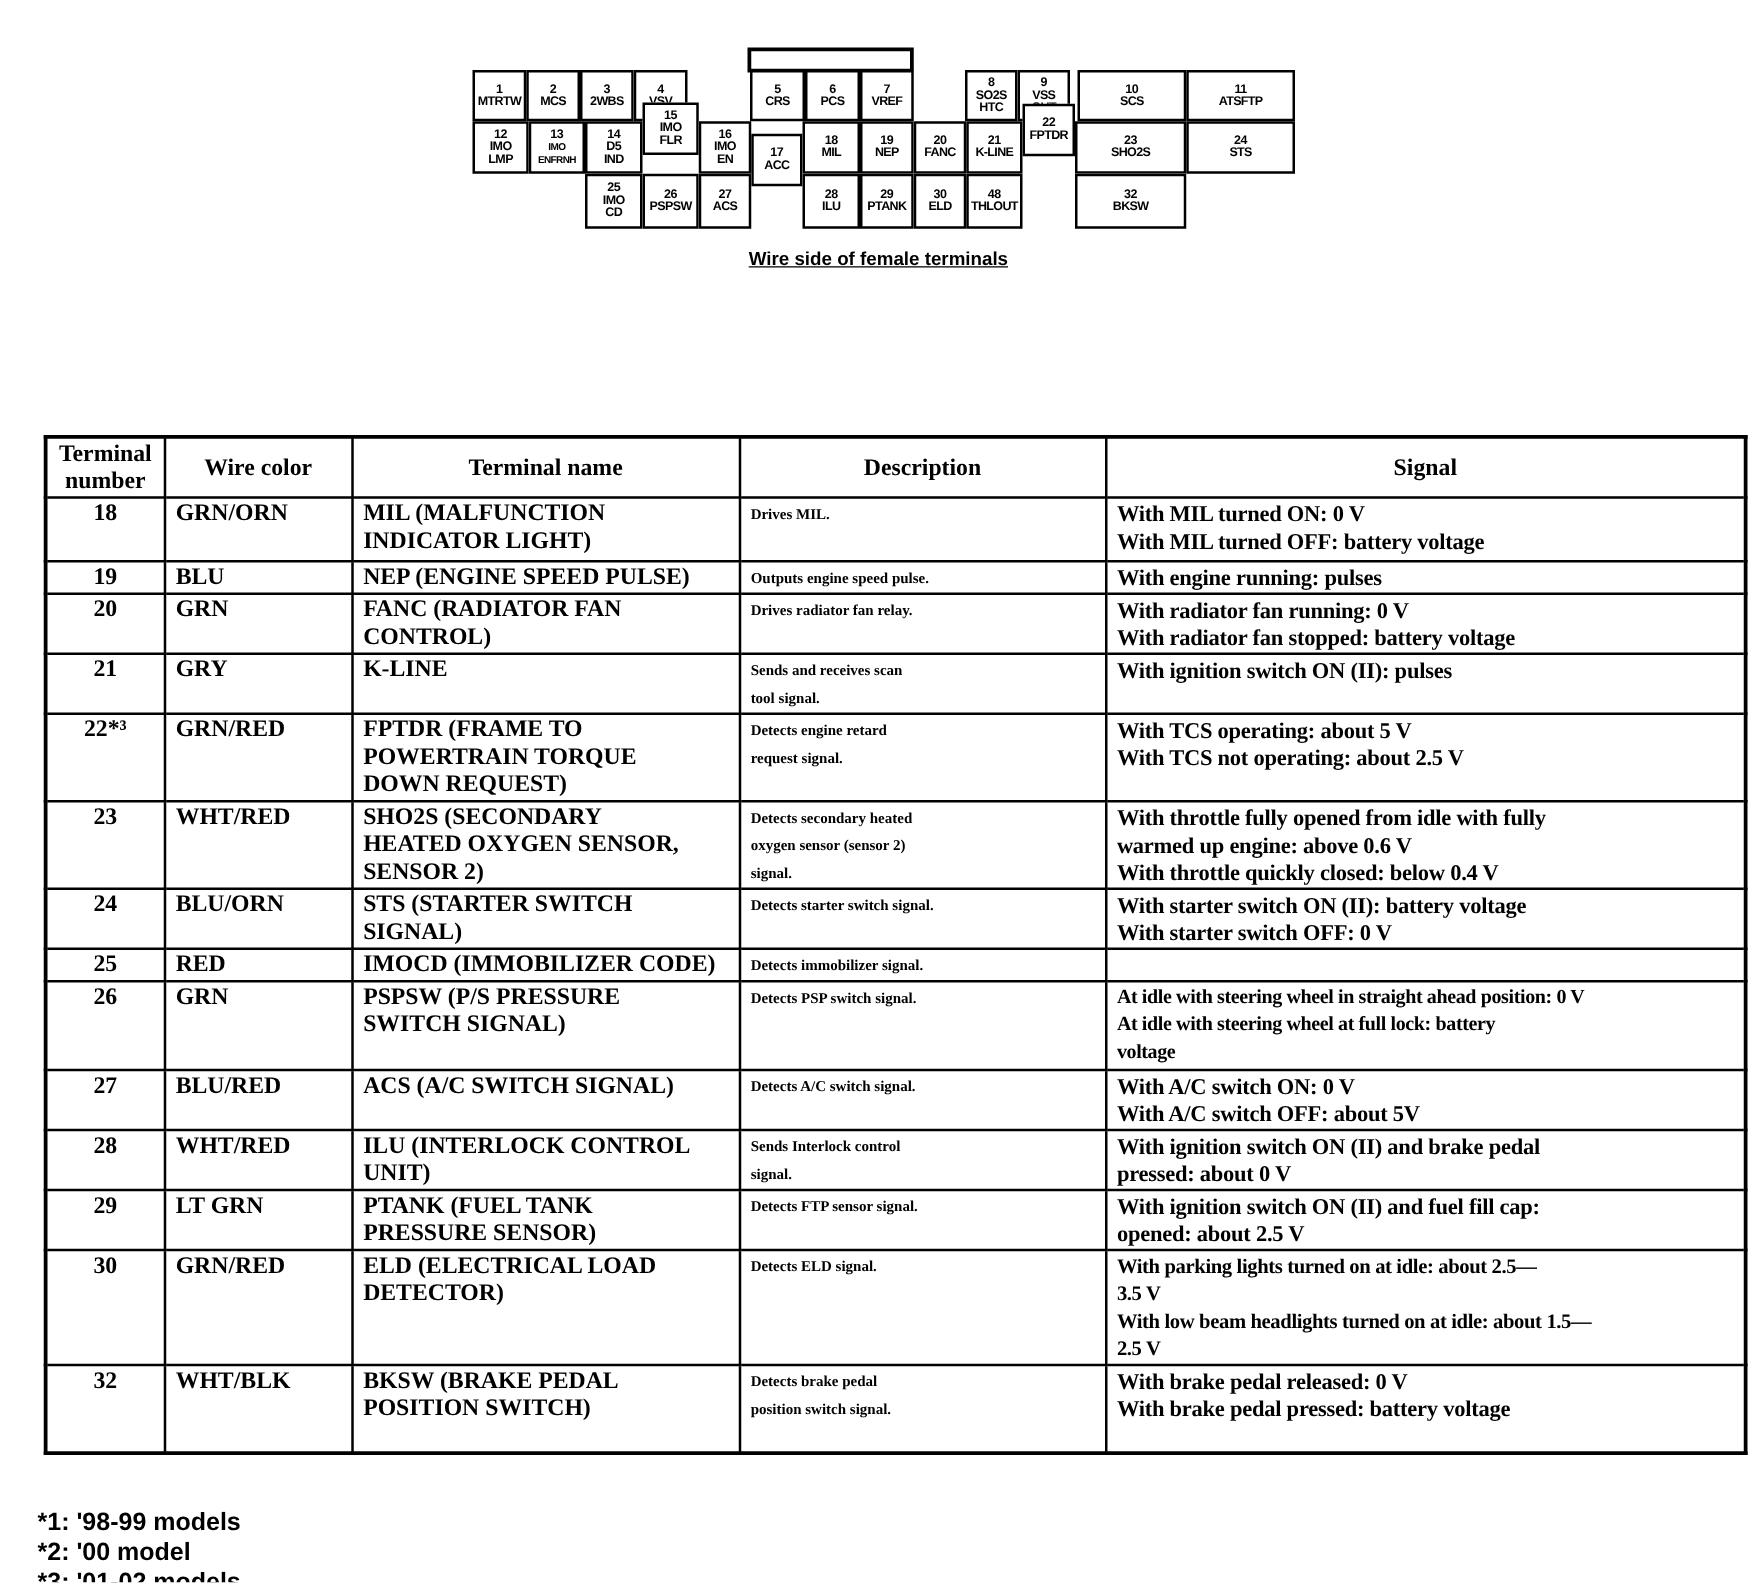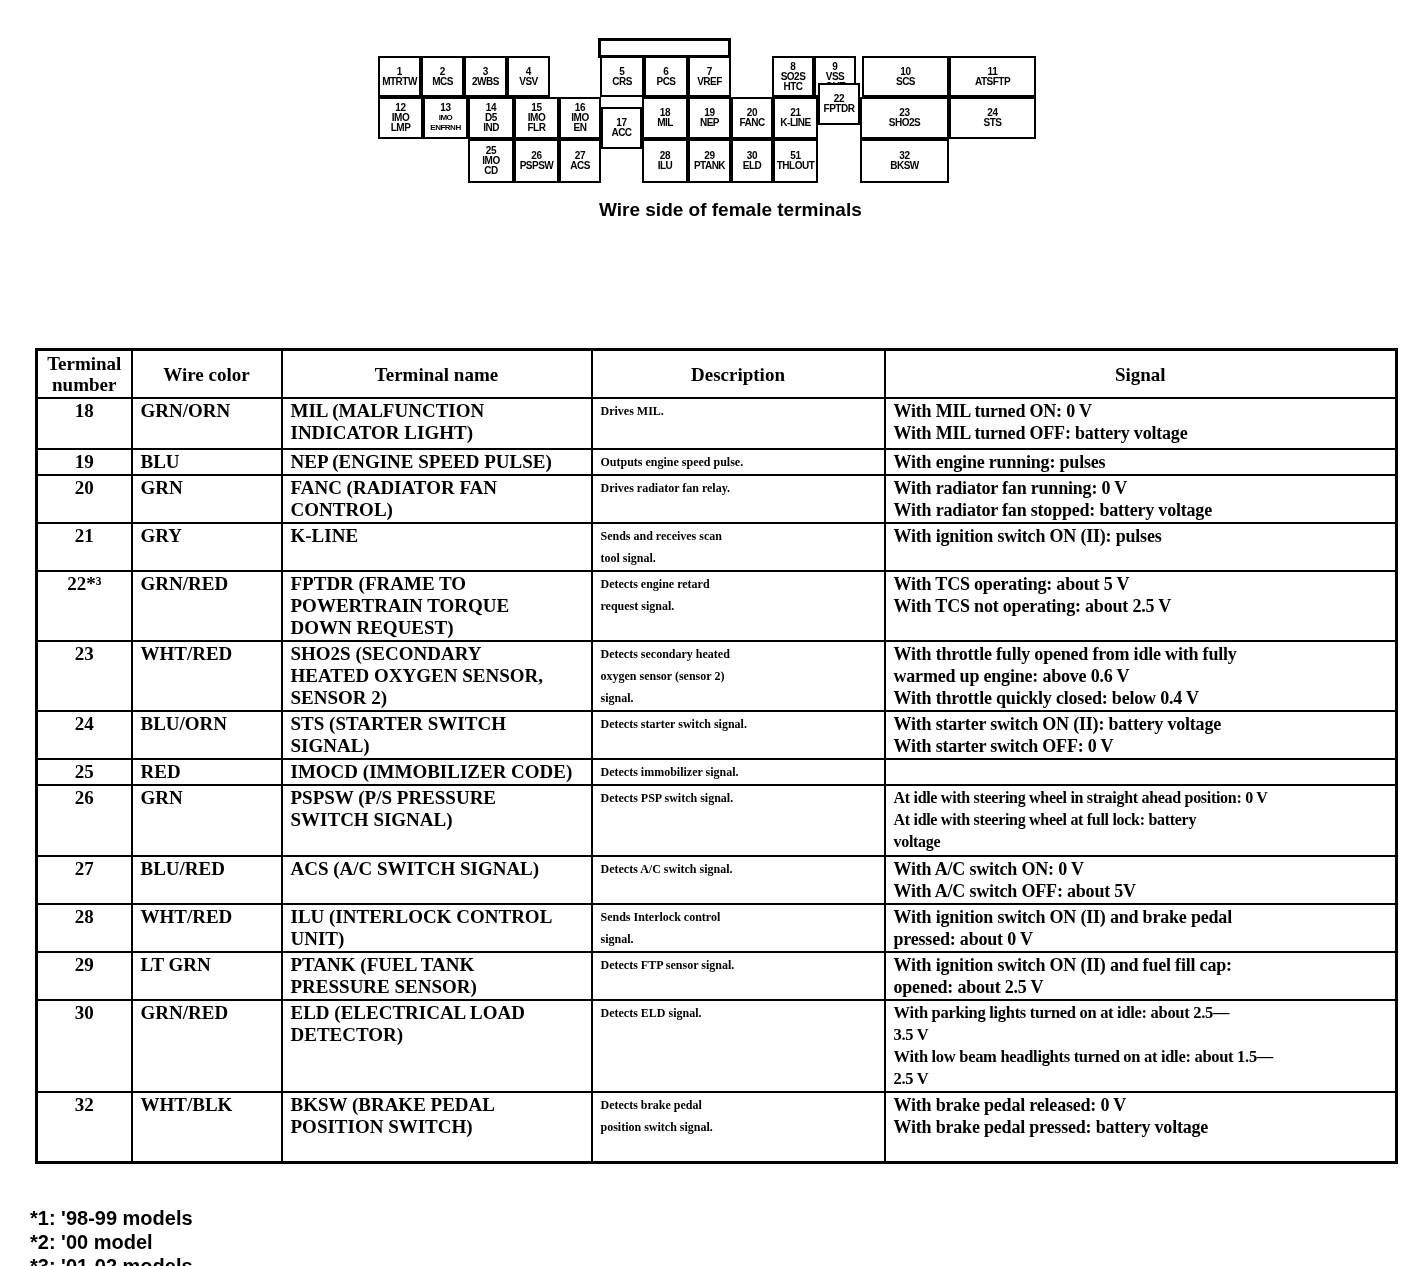--- a/index.html
+++ b/index.html
@@ -23,41 +23,41 @@
   .p6{left:644px;top:56px;width:44px;height:41px;}
   .p7{left:688px;top:56px;width:43px;height:41px;}
   .p8{left:772px;top:56px;width:42px;height:41px;}
   .p9{left:814px;top:56px;width:42px;height:41px;}
   .p10{left:862px;top:56px;width:87px;height:41px;}
   .p11{left:949px;top:56px;width:87px;height:41px;}
   
   .p12{left:378px;top:97px;width:45px;height:42px;}
   .p13{left:423px;top:97px;width:45px;height:42px;}
   .p14{left:468px;top:97px;width:46px;height:42px;}
-  .p15{left:514px;top:97px;width:45px;height:42px;}
+  .p15{left:514px;top:82px;width:45px;height:42px;}
   .p16{left:559px;top:97px;width:42px;height:42px;}
   .p17{left:601px;top:107px;width:41px;height:42px;}
   .p18{left:642px;top:97px;width:46px;height:42px;}
   .p19{left:688px;top:97px;width:43px;height:42px;}
   .p20{left:731px;top:97px;width:42px;height:42px;}
   .p21{left:773px;top:97px;width:45px;height:42px;}
   .p22{left:818px;top:83px;width:42px;height:42px;}
   .p23{left:860px;top:97px;width:89px;height:42px;}
   .p24{left:949px;top:97px;width:87px;height:42px;}
   
   .p25{left:468px;top:139px;width:46px;height:44px;}
   .p26{left:514px;top:139px;width:45px;height:44px;}
   .p27{left:559px;top:139px;width:42px;height:44px;}
   .p28{left:642px;top:139px;width:46px;height:44px;}
   .p29{left:688px;top:139px;width:43px;height:44px;}
   .p30{left:731px;top:139px;width:42px;height:44px;}
   .p31{left:773px;top:139px;width:45px;height:44px;}
   .p32{left:860px;top:139px;width:89px;height:44px;}
 
-  .conn-caption{position:absolute;left:599px;top:199px;font-size:19px;}
+  .conn-caption{position:absolute;left:599px;top:199px;font-size:15px;text-decoration:underline;}
 
   
   .note{position:absolute;left:22px;top:306px;font-size:20px;}
 
   
   table.term{position:absolute;left:35px;top:348px;width:1360px;border-collapse:collapse;
              table-layout:fixed;border:3px solid #000;font-size:19px;line-height:22px;font-family:Liberation Serif, serif;}
   table.term th,table.term td{border:2px solid #000;box-sizing:border-box;
              vertical-align:top;padding:1px 8px;white-space:pre-line;overflow:hidden;}
   table.term th{text-align:center;vertical-align:middle;padding:2px;font-size:19px;line-height:21px;}
@@ -216,21 +216,21 @@
         </div>
         <div class="pin p29">
           <div class="pin-num">29</div>
           <div class="pin-label">PTANK</div>
         </div>
         <div class="pin p30">
           <div class="pin-num">30</div>
           <div class="pin-label">ELD</div>
         </div>
         <div class="pin p31">
-          <div class="pin-num">51</div>
+          <div class="pin-num">48</div>
           <div class="pin-label">THLOUT</div>
         </div>
         <div class="pin p32">
           <div class="pin-num">32</div>
           <div class="pin-label">BKSW</div>
         </div>
       </div>
     <div class="conn-caption">Wire side of female terminals</div>
   </div>
 

